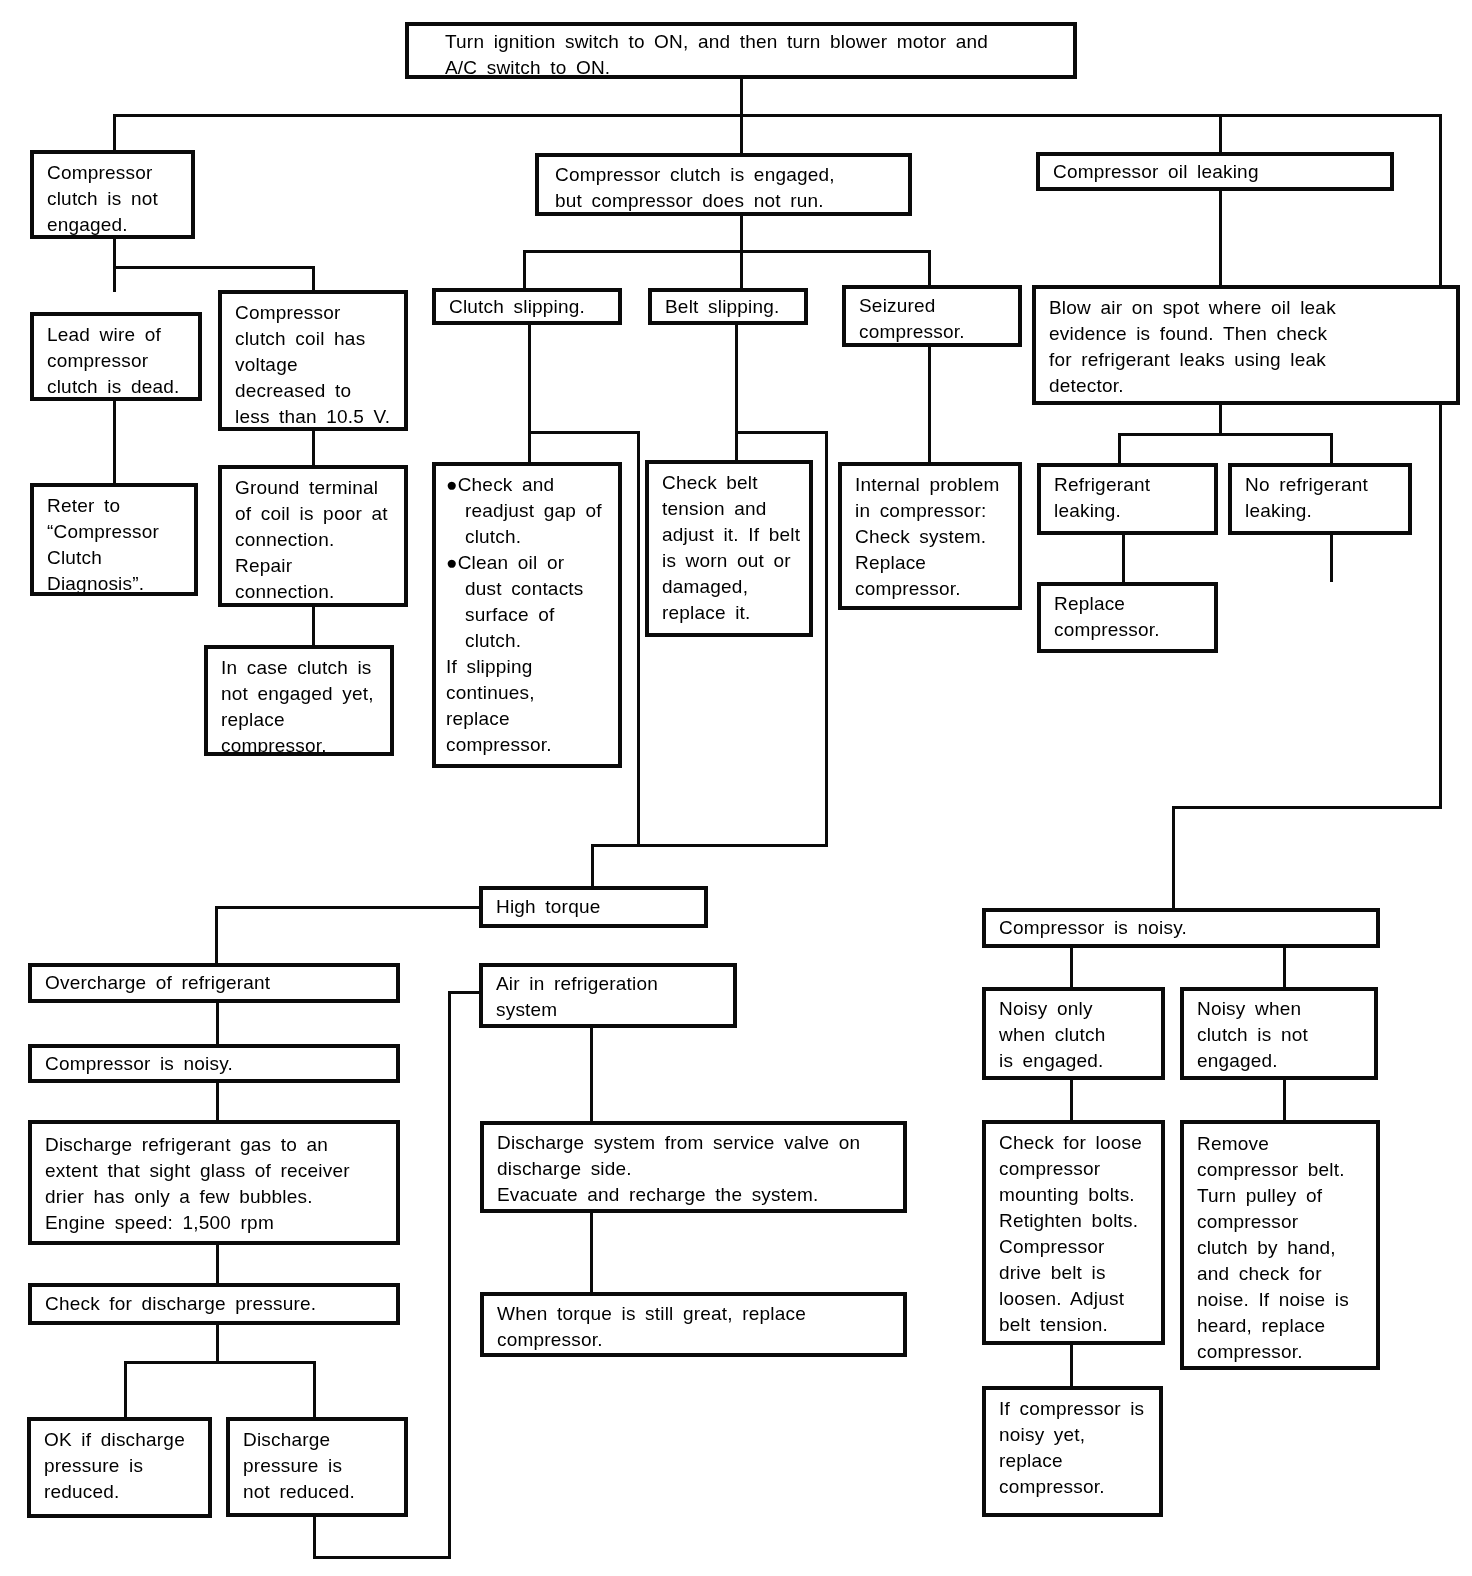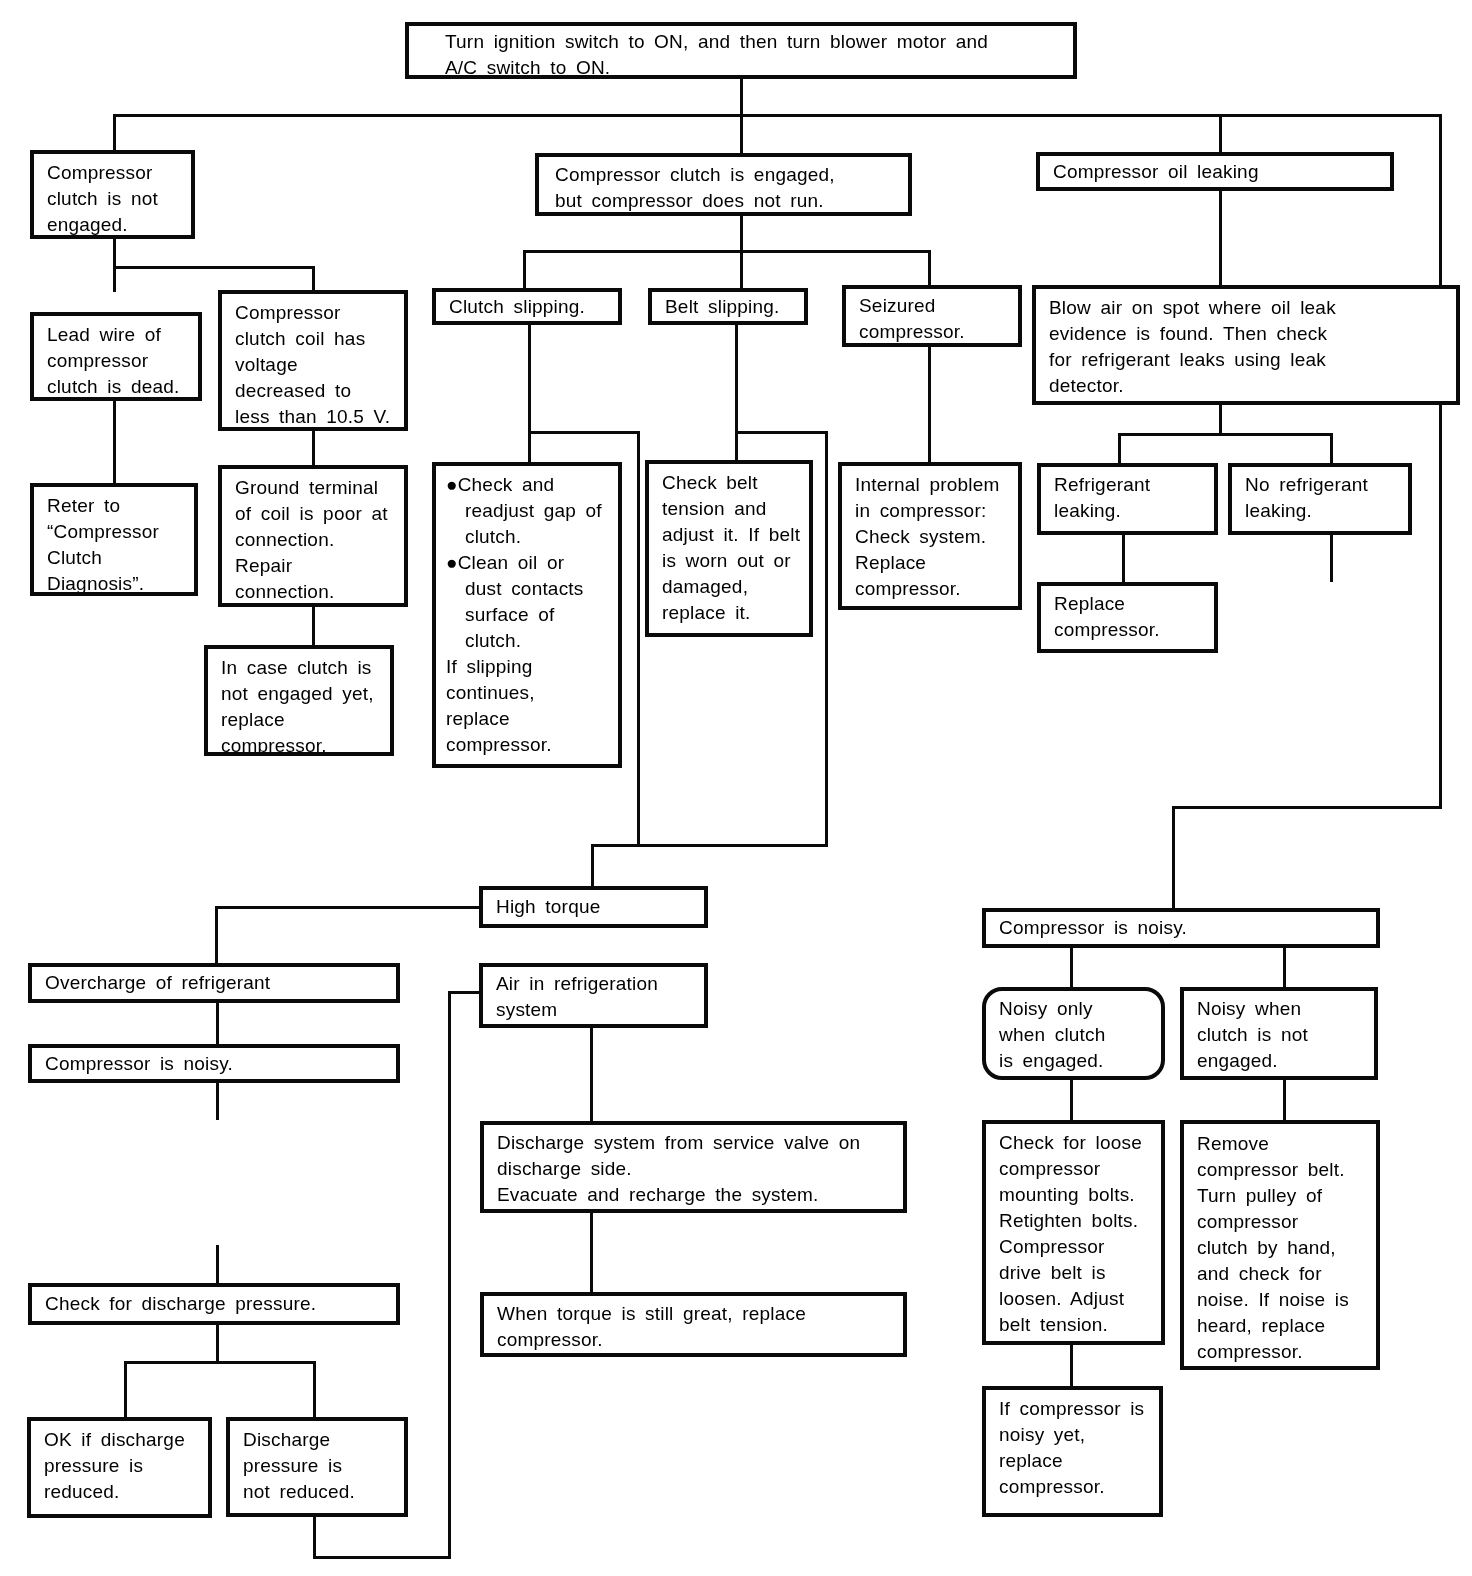--- a/index.html
+++ b/index.html
@@ -30,31 +30,31 @@
   .n-seizured{left:842px;top:285px;width:180px;height:62px;padding-top:4px;}
   .n-clutchact{left:432px;top:462px;width:190px;height:306px;padding-left:10px;}
   .n-beltact{left:645px;top:460px;width:168px;height:177px;}
   .n-internal{left:838px;top:462px;width:184px;height:148px;}
   .n-blowair{left:1032px;top:285px;width:428px;height:120px;}
   .n-refleak{left:1037px;top:463px;width:181px;height:72px;padding-top:5px;}
   .n-norefleak{left:1228px;top:463px;width:184px;height:72px;padding-top:5px;}
   .n-replcomp{left:1037px;top:582px;width:181px;height:71px;padding-top:5px;}
   .n-wipe{left:1228px;top:582px;width:184px;height:71px;padding-top:5px;}
   .n-hightorque{left:479px;top:886px;width:229px;height:42px;}
-  .n-airsys{left:479px;top:963px;width:229px;height:65px;padding-top:4px;}
+  .n-airsys{left:479px;top:963px;width:258px;height:65px;padding-top:4px;}
   .n-overcharge{left:28px;top:963px;width:372px;height:40px;}
   .n-noisyL{left:28px;top:1044px;width:372px;height:39px;}
   .n-dischgas{left:28px;top:1120px;width:372px;height:125px;padding-top:8px;}
   .n-checkpress{left:28px;top:1283px;width:372px;height:42px;}
   .n-okpress{left:27px;top:1417px;width:185px;height:101px;}
   .n-notreduced{left:226px;top:1417px;width:182px;height:100px;}
   .n-dischsys{left:480px;top:1121px;width:427px;height:92px;padding-top:5px;}
   .n-whentorque{left:480px;top:1292px;width:427px;height:65px;padding-top:5px;}
   .n-noisyR{left:982px;top:908px;width:398px;height:40px;}
-  .n-noisyeng{left:982px;top:987px;width:183px;height:93px;padding-top:5px;border-radius:20px;}
+  .n-noisyeng{left:982px;top:987px;width:183px;height:93px;padding-top:5px;}
   .n-noisynoteng{left:1180px;top:987px;width:198px;height:93px;padding-top:5px;}
   .n-checkloose{left:982px;top:1120px;width:183px;height:225px;}
   .n-removebelt{left:1180px;top:1120px;width:200px;height:250px;padding-top:7px;}
   .n-ifnoisy{left:982px;top:1386px;width:181px;height:131px;}
 </style>
 </head>
 <body>
 
 <div id="canvas">
     <div class="ln" style="left: 1070px; top: 1345px; width: 3px; height: 41px;"></div>
@@ -178,20 +178,24 @@
 leaking.</div>
   <div class="node n-replcomp">Replace
 compressor.</div>
 
   <div class="node vc n-hightorque">High torque</div>
   <div class="node n-airsys">Air in refrigeration
 system</div>
 
   <div class="node vc n-overcharge">Overcharge of refrigerant</div>
   <div class="node vc n-noisyL">Compressor is noisy.</div>
+  <div class="node n-dischgas">Discharge refrigerant gas to an
+extent that sight glass of receiver
+drier has only a few bubbles.
+Engine speed: 1,500 rpm</div>
   <div class="node vc n-checkpress">Check for discharge pressure.</div>
   <div class="node n-okpress">OK if discharge
 pressure is
 reduced.</div>
   <div class="node n-notreduced">Discharge
 pressure is
 not reduced.</div>
 
   <div class="node n-dischsys">Discharge system from service valve on
 discharge side.

